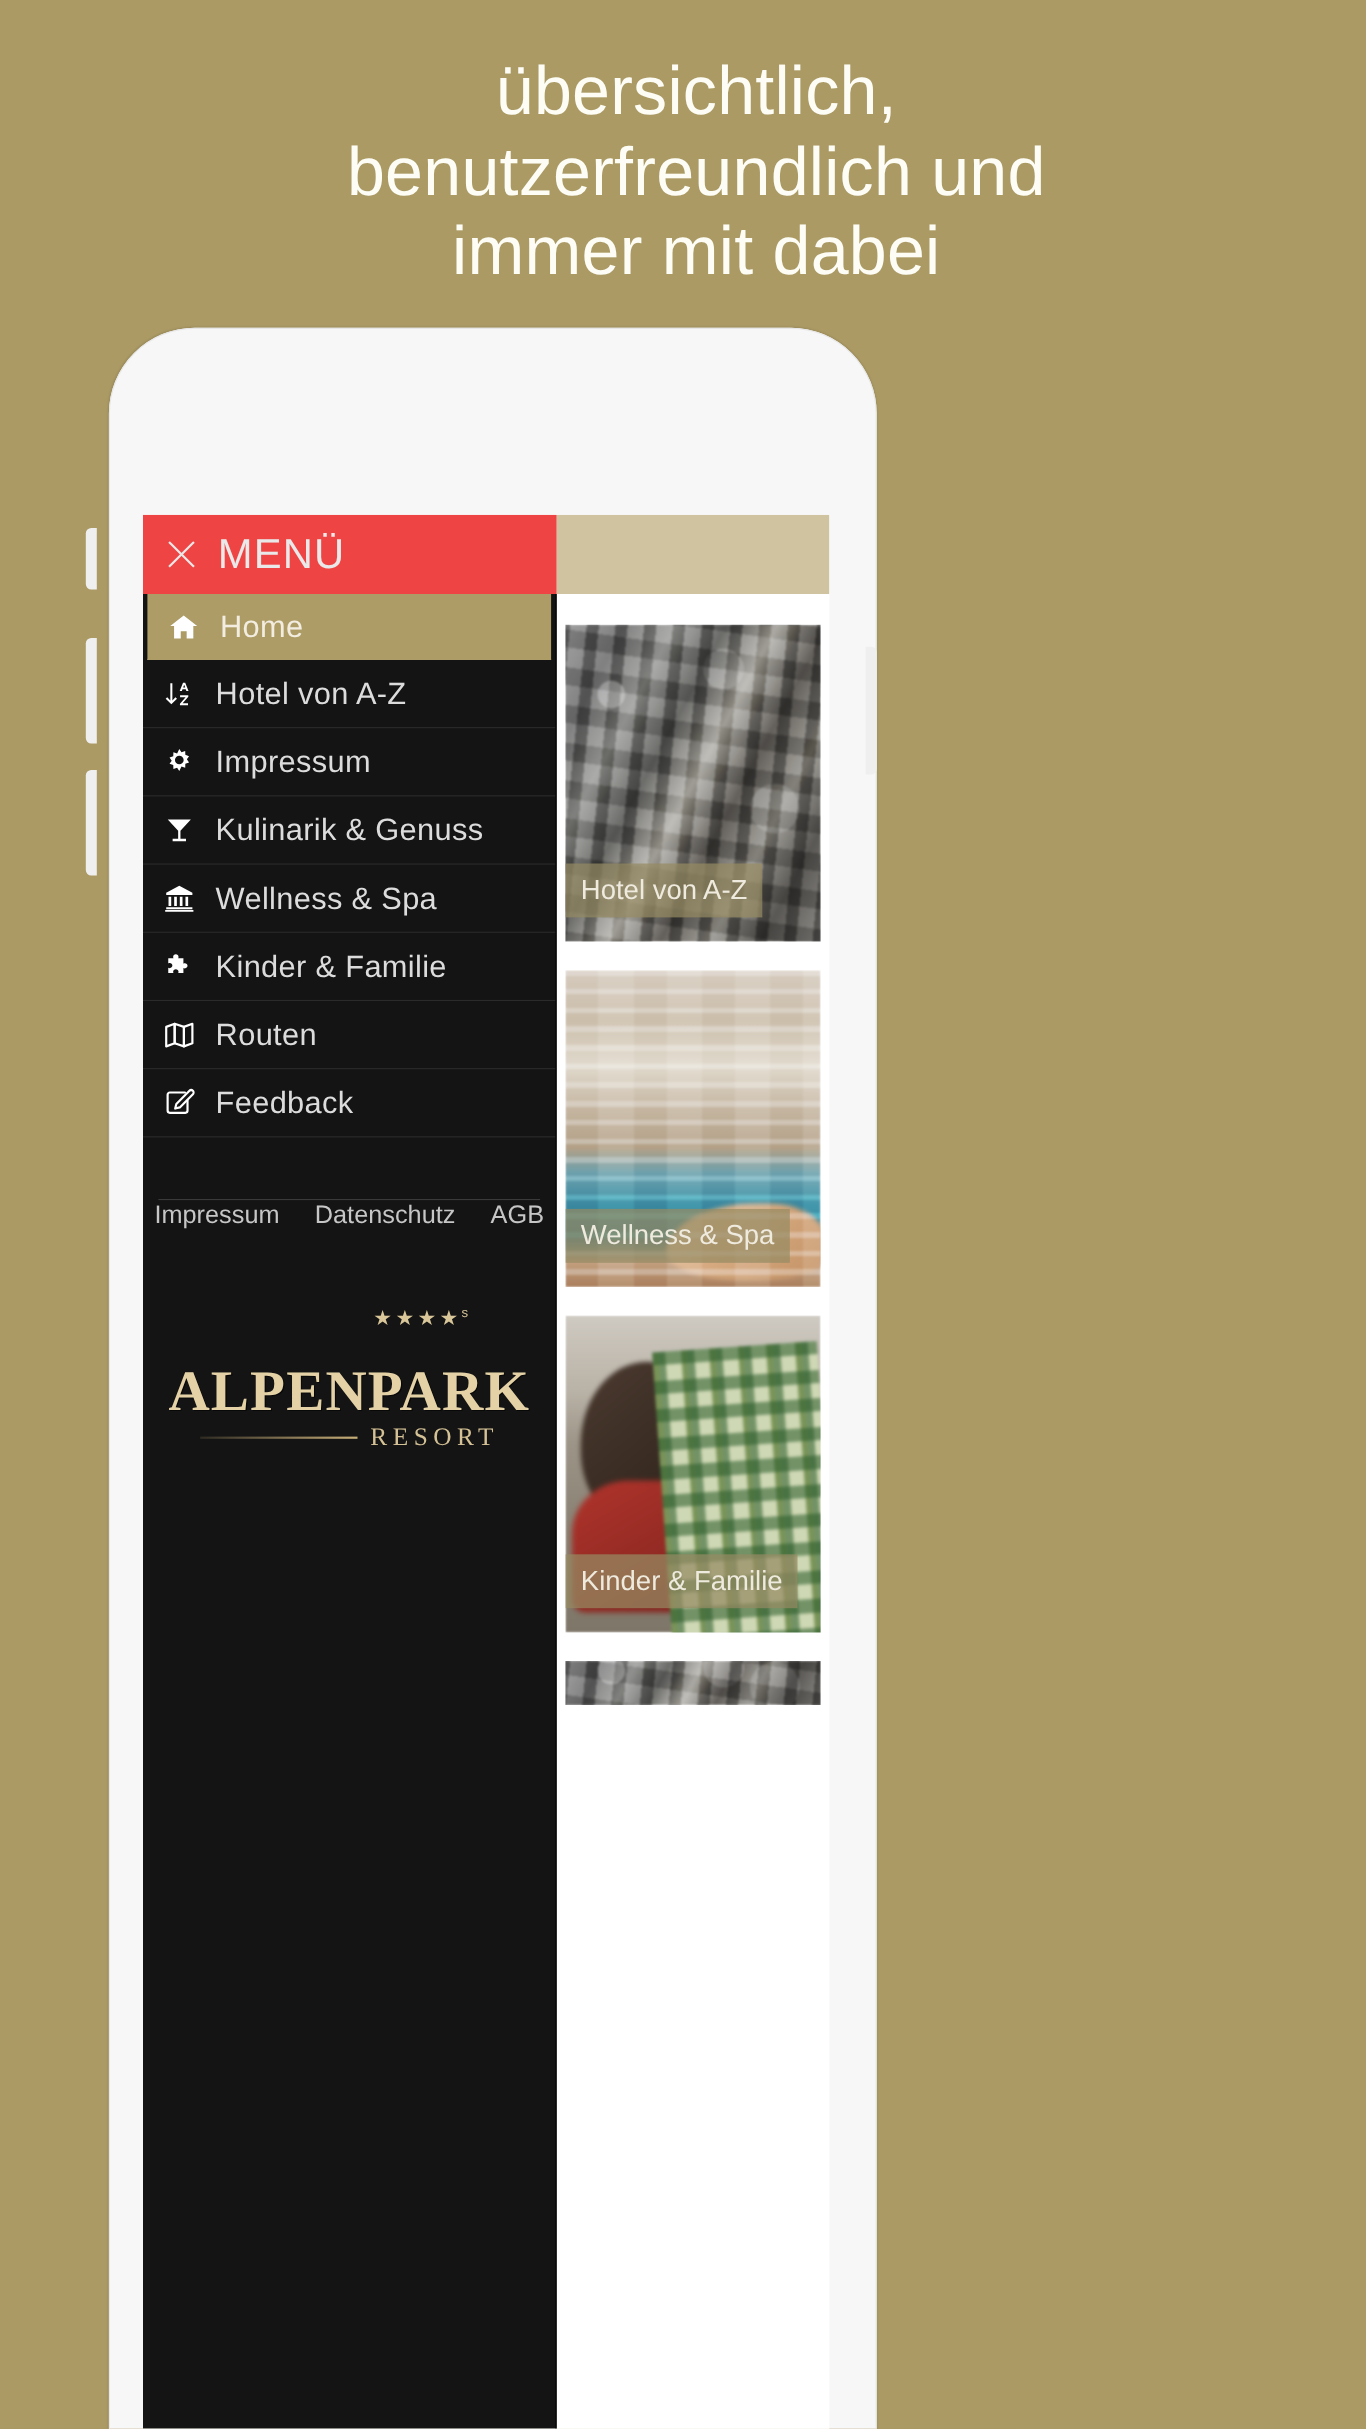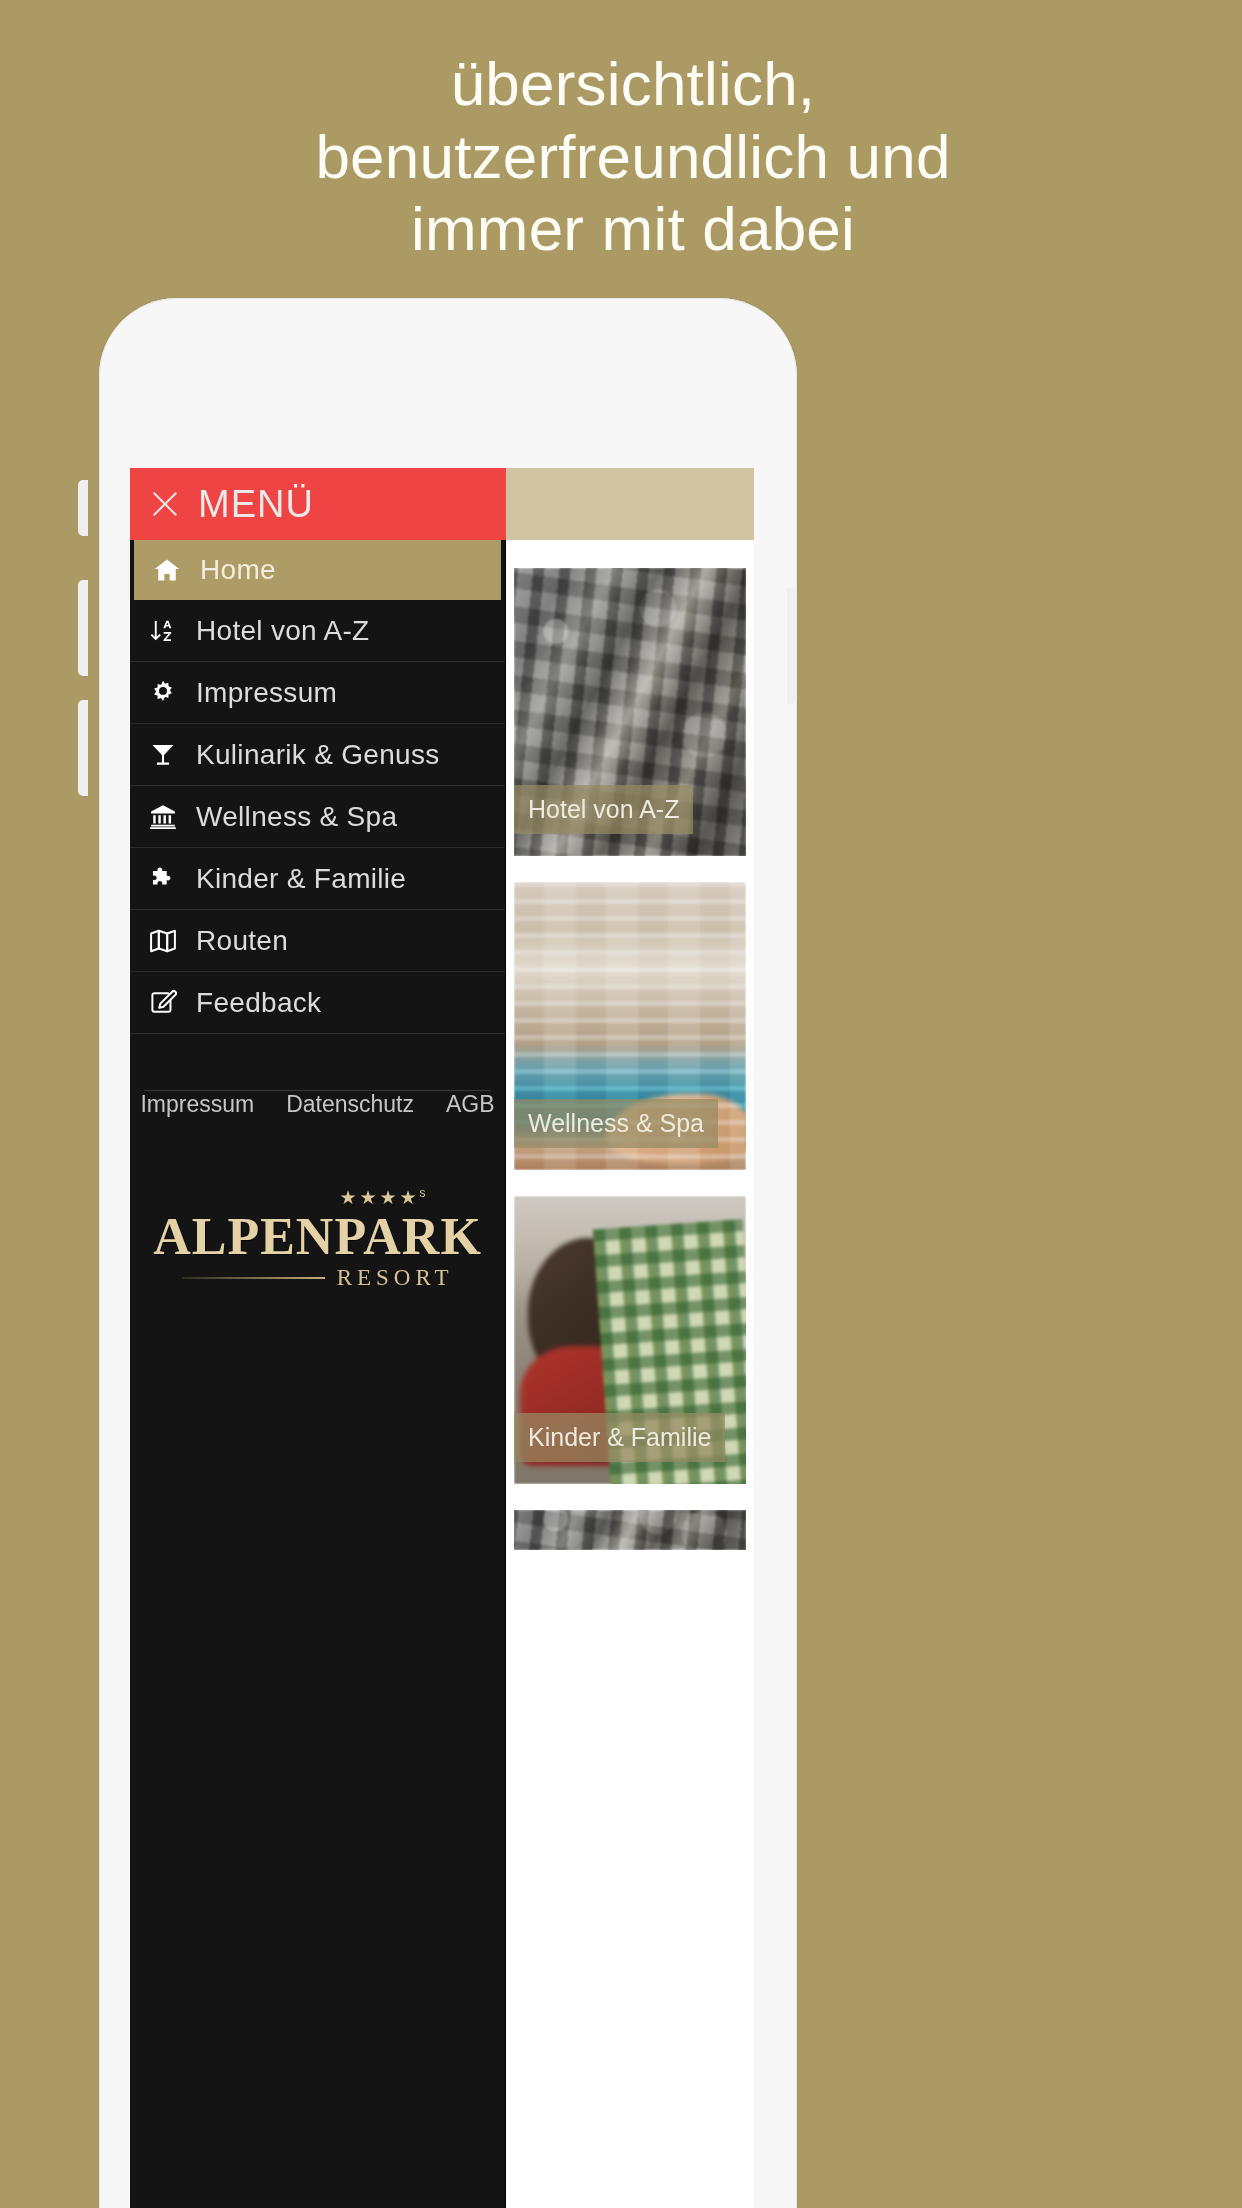--- a/index.html
+++ b/index.html
@@ -197,20 +197,21 @@
   }
   .logo-stars sup { font-size: 12px; letter-spacing: 0; }
   .logo-name {
     font-family: "Liberation Serif", serif;
     font-size: 52px;
     font-weight: 700;
     letter-spacing: 1px;
     color: #e4d2a6;
     line-height: 1;
     text-shadow: 1px 1px 0 rgba(0,0,0,0.6);
+    margin-top: 28px;
   }
   .logo-sub-row {
     display: flex;
     align-items: center;
     gap: 12px;
     margin-top: 2px;
     width: 272px;
   }
   .logo-rule {
     flex: 1 1 auto;

